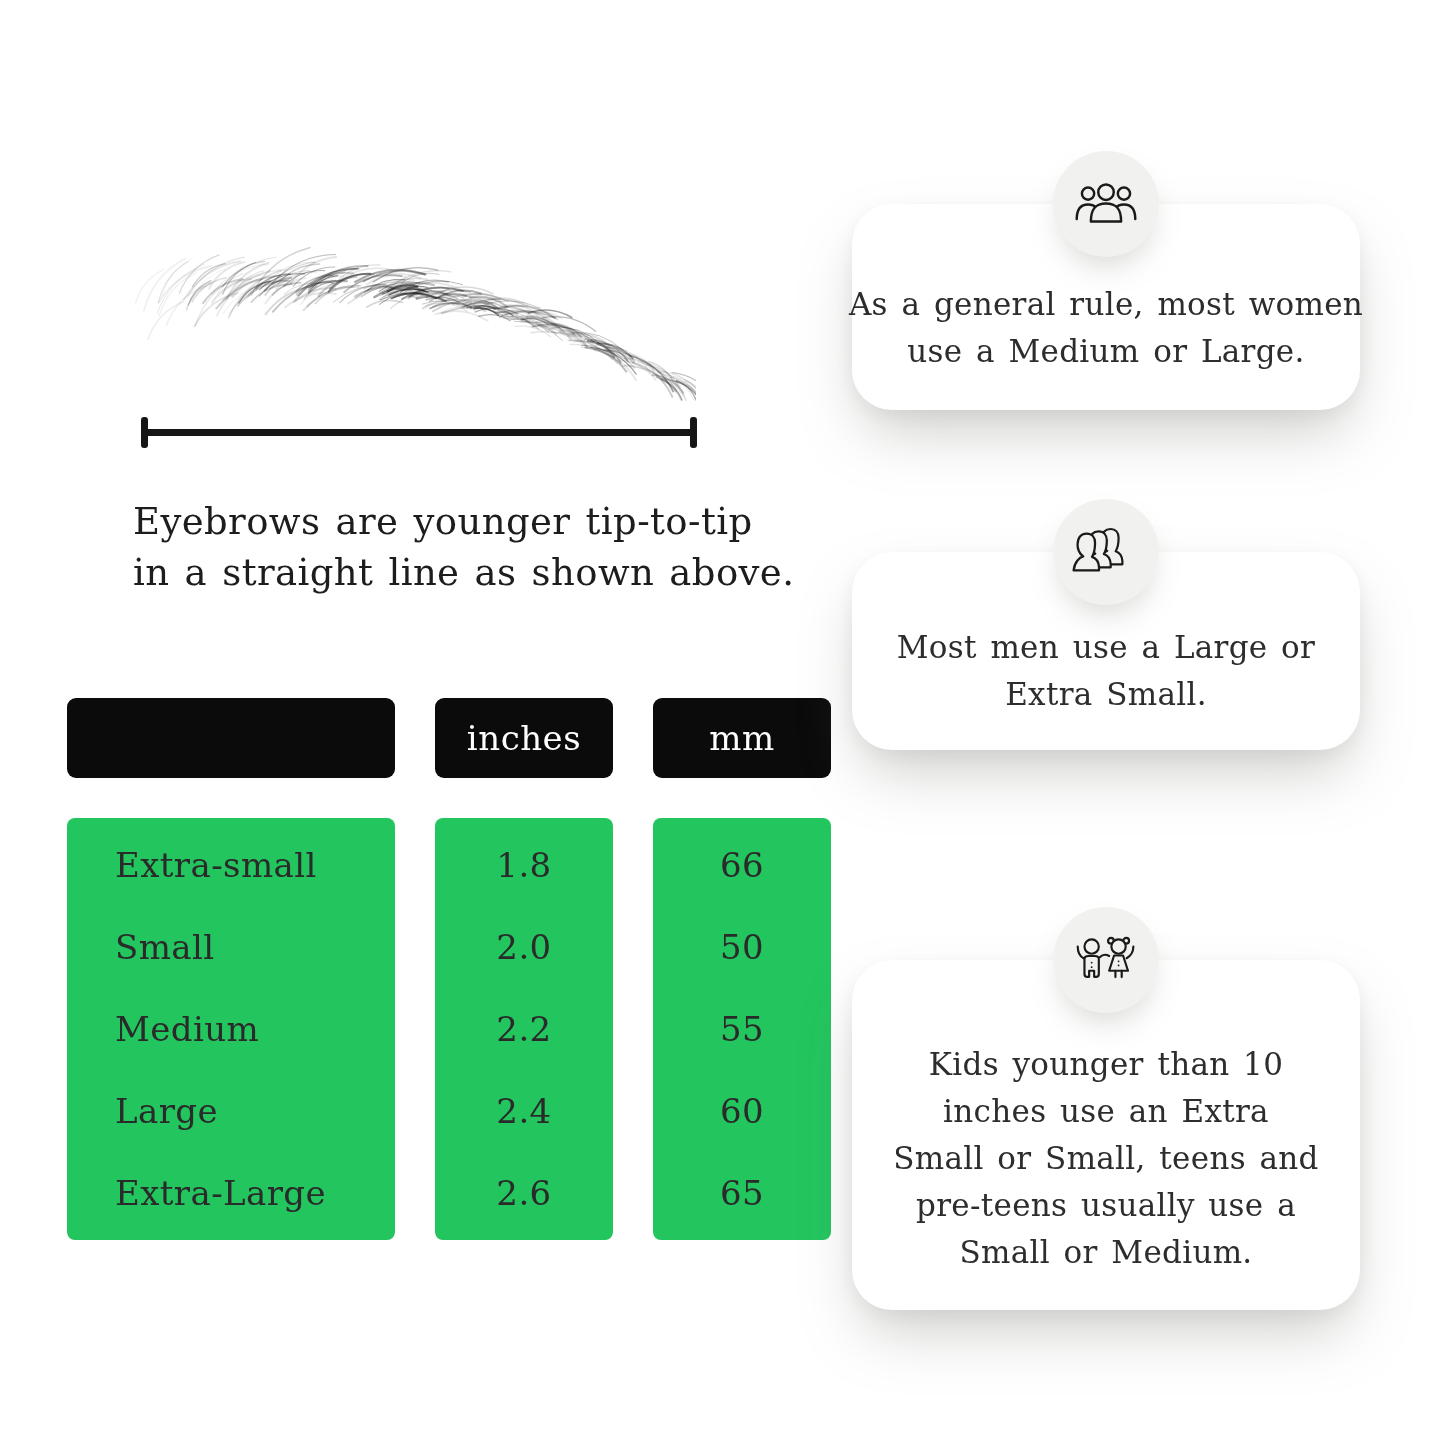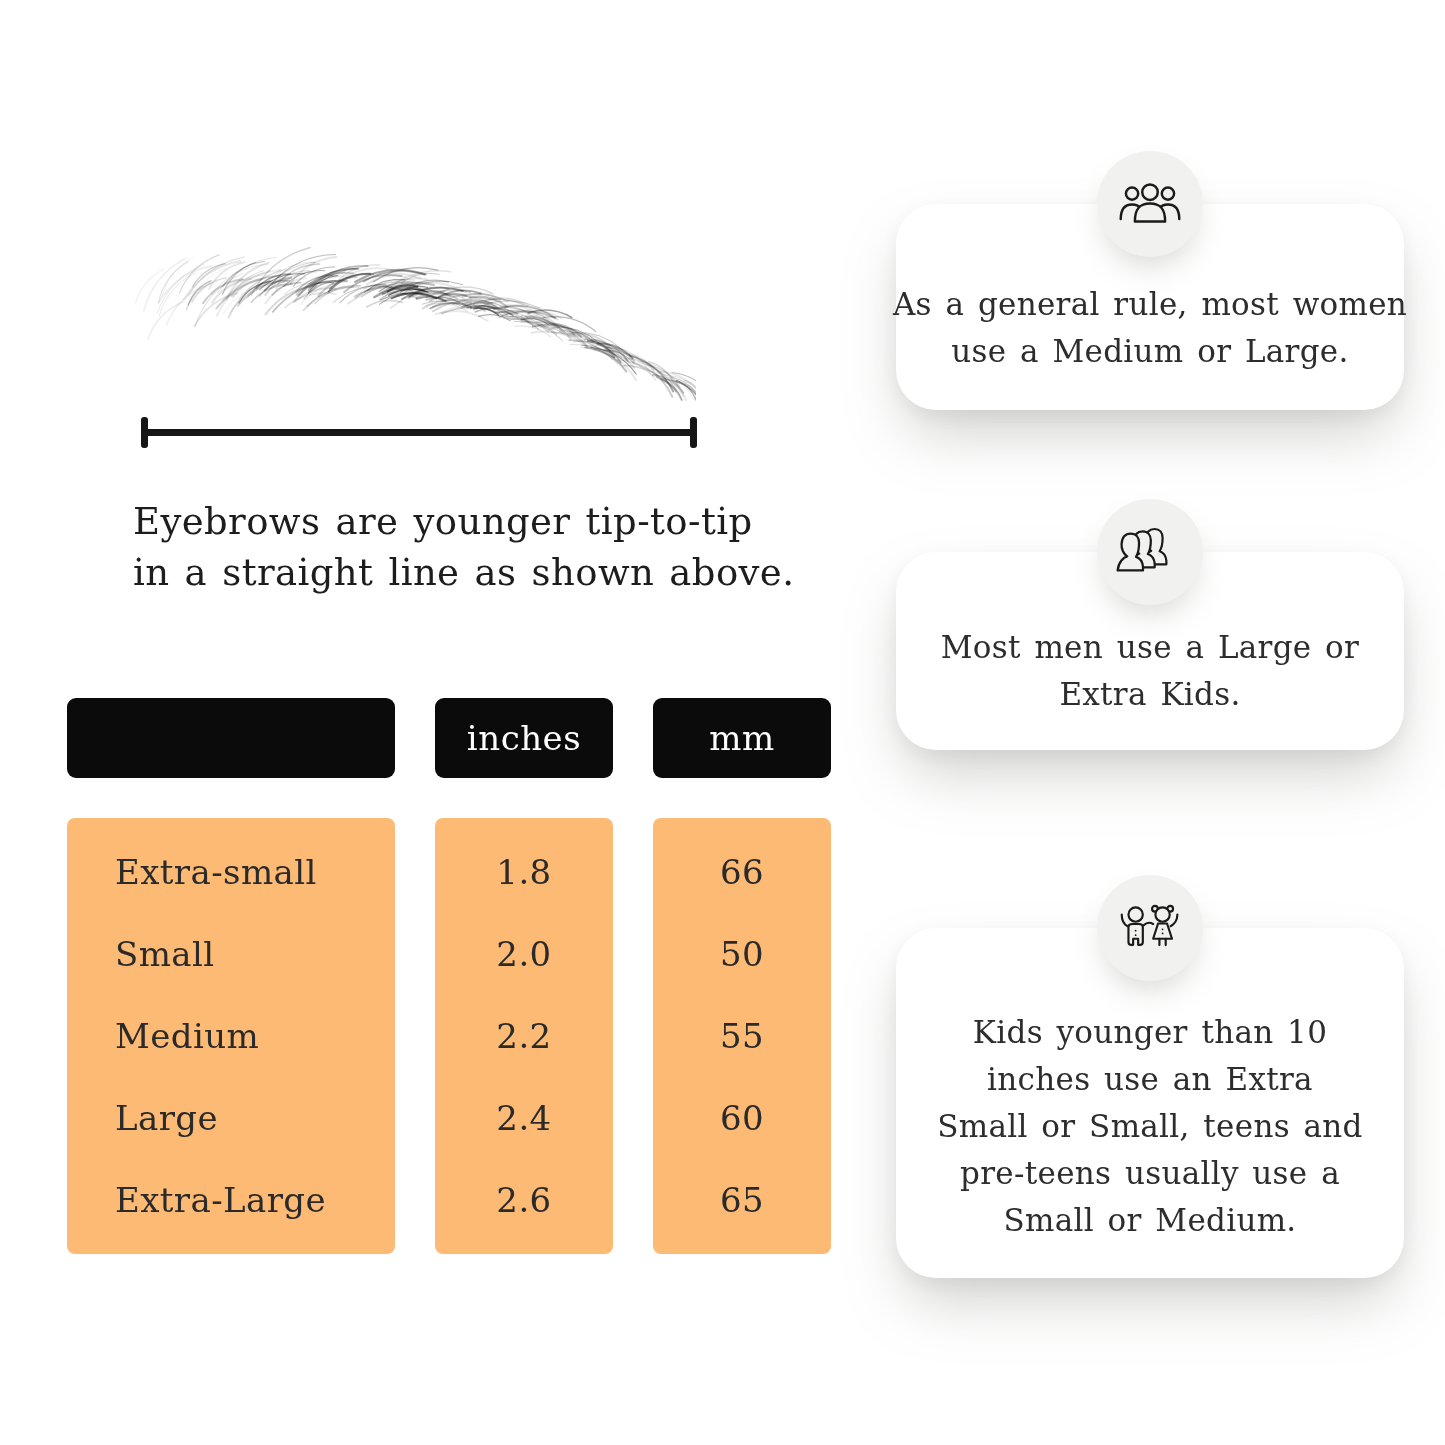--- a/index.html
+++ b/index.html
@@ -28,36 +28,36 @@
   .size-table{
     position:absolute;left:67px;top:698px;
     display:grid;grid-template-columns:328px 178px 178px;
     column-gap:9px;row-gap:10px;gap:40px;
   }
   .hcell{
     height:80px;background:#0b0b0b;border-radius:9px;color:#ffffff;
     font-size:34px;display:flex;align-items:center;justify-content:center;
     letter-spacing:.5px;
   }
-  .tcol{background:#fdba74;border-radius:8px;padding:13px 0;}
+  .tcol{background:#22c55e;border-radius:8px;padding:6px 0;}
   .tcell{
     height:82px;display:flex;align-items:center;justify-content:center;
     font-size:34px;color:#2a2a2a;letter-spacing:.4px;
   }
   .tcol.labels .tcell{justify-content:flex-start;padding-left:48px;}
 
   
   .card{
     position:absolute;left:852px;width:508px;background:#ffffff;border-radius:40px;
     box-shadow:0 30px 60px -10px rgba(125,125,120,.38),0 6px 18px rgba(0,0,0,.05);
-    display:flex;flex-direction:column;align-items:center;justify-content:center;margin-left:44px;
+    display:flex;flex-direction:column;align-items:center;justify-content:center;
   }
   #card1{top:204px;height:206px;padding-top:42px;box-sizing:border-box;}
   #card2{top:552px;height:198px;padding-top:40px;box-sizing:border-box;}
-  #card3{top:928px;height:350px;padding-top:46px;box-sizing:border-box;}
+  #card3{top:960px;height:350px;padding-top:46px;box-sizing:border-box;}
   .circ{
     position:absolute;top:-53px;left:50%;transform:translateX(-50%);
     width:106px;height:106px;border-radius:50%;background:#f1f1ef;
     box-shadow:0 16px 30px -8px rgba(125,125,120,.30);
     display:flex;align-items:center;justify-content:center;
   }
   .card .txt{
     font-size:31px;line-height:47px;color:#2d2d2d;text-align:center;
     letter-spacing:.3px;word-spacing:3.5px;
   }
@@ -398,21 +398,21 @@
         <g transform="translate(14,-2.5) scale(0.98)">
           <path class="icfill" d="M3 49 C4 39 10 34 14 33 C9.5 30.5 7.2 24 7.5 19 C8 11 12 7 18 7 C24 7 27.5 11.5 27.5 17.5 C27.5 23 26 30.5 24 33.5 C29 35 31.5 39.5 32 45 L32 49 Z"></path>
         </g>
         <g>
           <path class="icfill" d="M3 49 C4 39 10 34 14 33 C9.5 30.5 7.2 24 7.5 19 C8 11 12 7 18 7 C24 7 27.5 11.5 27.5 17.5 C27.5 23 26 30.5 24 33.5 C29 35 31.5 39.5 32 45 L32 49 Z"></path>
         </g>
       </svg>
     </div>
     <div class="txt">
       <div>Most men use a Large or</div>
-      <div>Extra Kids.</div>
+      <div>Extra Small.</div>
     </div>
   </div>
 
   <div class="card" id="card3">
     <div class="circ">
       <svg class="ic" width="70" height="56" viewBox="0 0 78 58" style="stroke-width:2.4">
         <circle cx="44.5" cy="7.5" r="3.2"></circle>
         <circle cx="61.5" cy="7.5" r="3.2"></circle>
         <circle class="icfill" cx="53" cy="14" r="8"></circle>
         <path d="M62 27 C66 25 69.5 20 69.5 14"></path>

